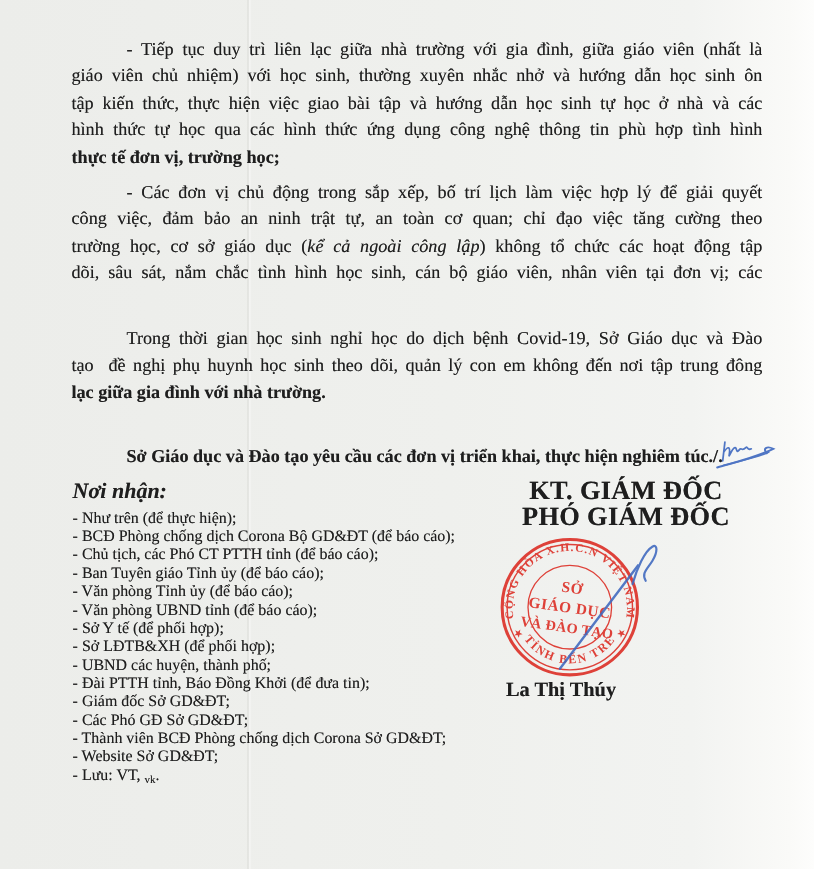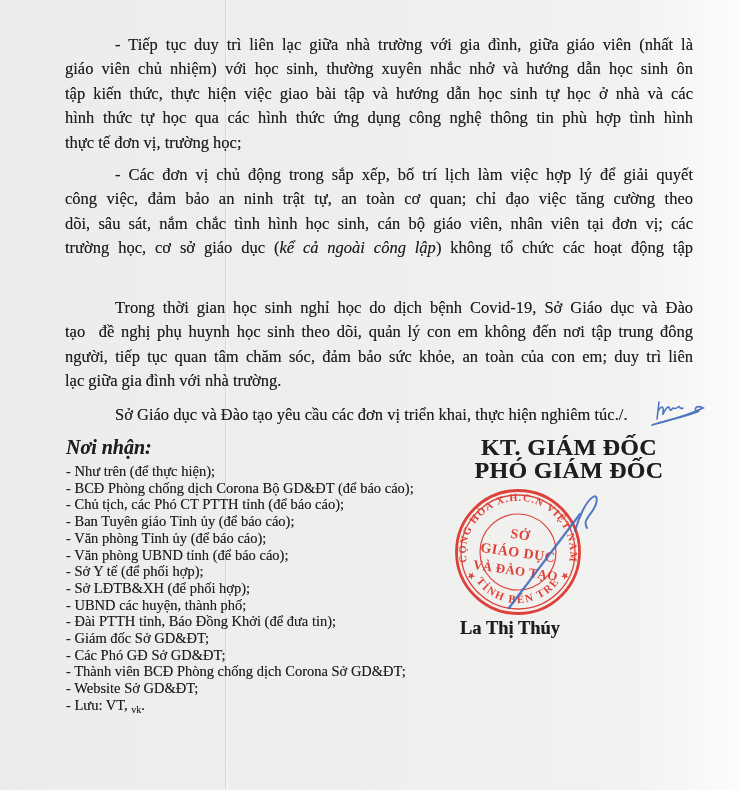--- a/index.html
+++ b/index.html
@@ -12,21 +12,21 @@
   .crease { position:absolute; left:225px; top:0; width:1px; height:790px;
     background:rgba(110,115,108,0.16); }
   .crease2 { position:absolute; left:226px; top:0; width:2px; height:790px;
     background:rgba(255,255,255,0.35); }
 
   
   .para { position:absolute; left:65px; width:628px; font-size:16.5px; line-height:24.4px;
     text-shadow:0 0 0.4px rgba(20,20,20,0.55); }
   .para .line { text-align:justify; text-align-last:justify; height:24.4px; overflow:hidden; }
   .para .line.first { text-indent:50px; }
-  .para .line.last { text-align-last:left; }
+  .para .line.last { text-align-last:left;font-weight:bold; }
   .p1 { top:33px; } .p2 { top:163px; } .p3 { top:296px; } .p4 { top:403px; }
   .italic { font-style:italic; }
 
   
   .recipients { position:absolute; left:66px; top:438px; width:400px;
     text-shadow:0 0 0.4px rgba(20,20,20,0.5); }
   .recip-heading { font-weight:bold; font-style:italic; font-size:20px; line-height:19px; margin-bottom:6px; }
   .recipient { font-size:14.5px; line-height:16.7px; white-space:nowrap; }
   .recipient .sub { font-size:10px; vertical-align:-3px; letter-spacing:0; }
 
@@ -52,27 +52,26 @@
       <div class="para p1">
         <div class="line first">- Tiếp tục duy trì liên lạc giữa nhà trường với gia đình, giữa giáo viên (nhất là</div>
         <div class="line">giáo viên chủ nhiệm) với học sinh, thường xuyên nhắc nhở và hướng dẫn học sinh ôn</div>
         <div class="line">tập kiến thức, thực hiện việc giao bài tập và hướng dẫn học sinh tự học ở nhà và các</div>
         <div class="line">hình thức tự học qua các hình thức ứng dụng công nghệ thông tin phù hợp tình hình</div>
         <div class="line last">thực tế đơn vị, trường học;</div>
       </div>
       <div class="para p2">
         <div class="line first">- Các đơn vị chủ động trong sắp xếp, bố trí lịch làm việc hợp lý để giải quyết</div>
         <div class="line">công việc, đảm bảo an ninh trật tự, an toàn cơ quan; chỉ đạo việc tăng cường theo</div>
+        <div class="line"><span>trường học, cơ sở giáo dục (</span><span class="italic">kể cả ngoài công lập</span><span>) không tổ chức các hoạt động tập</span></div>
         <div class="line">dõi, sâu sát, nắm chắc tình hình học sinh, cán bộ giáo viên, nhân viên tại đơn vị; các</div>
-        <div class="line"><span>trường học, cơ sở giáo dục (</span><span class="italic">kể cả ngoài công lập</span><span>) không tổ chức các hoạt động tập</span></div>
       </div>
       <div class="para p3">
         <div class="line first">Trong thời gian học sinh nghỉ học do dịch bệnh Covid-19, Sở Giáo dục và Đào</div>
         <div class="line">tạo&nbsp; đề nghị phụ huynh học sinh theo dõi, quản lý con em không đến nơi tập trung đông</div>
-        <div class="line">người, tiếp tục quan tâm chăm sóc, đảm bảo sức khỏe, an toàn của con em; duy trì liên</div>
         <div class="line last">lạc giữa gia đình với nhà trường.</div>
       </div>
       <div class="para p4">
         <div class="line first last">Sở Giáo dục và Đào tạo yêu cầu các đơn vị triển khai, thực hiện nghiêm túc./.</div>
       </div>
     </div>
 
   <div class="recipients">
     <div class="recip-heading">Nơi nhận:</div>
     <div id="recipient-items">

